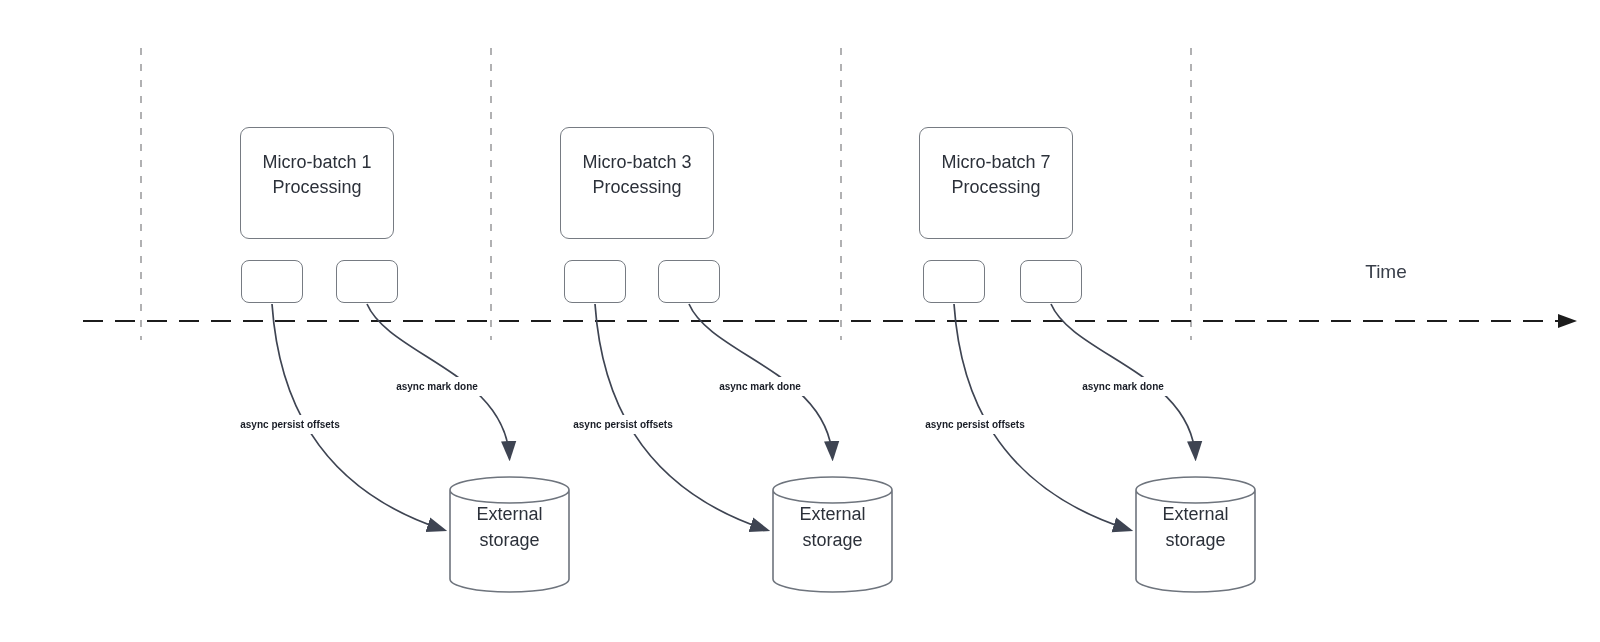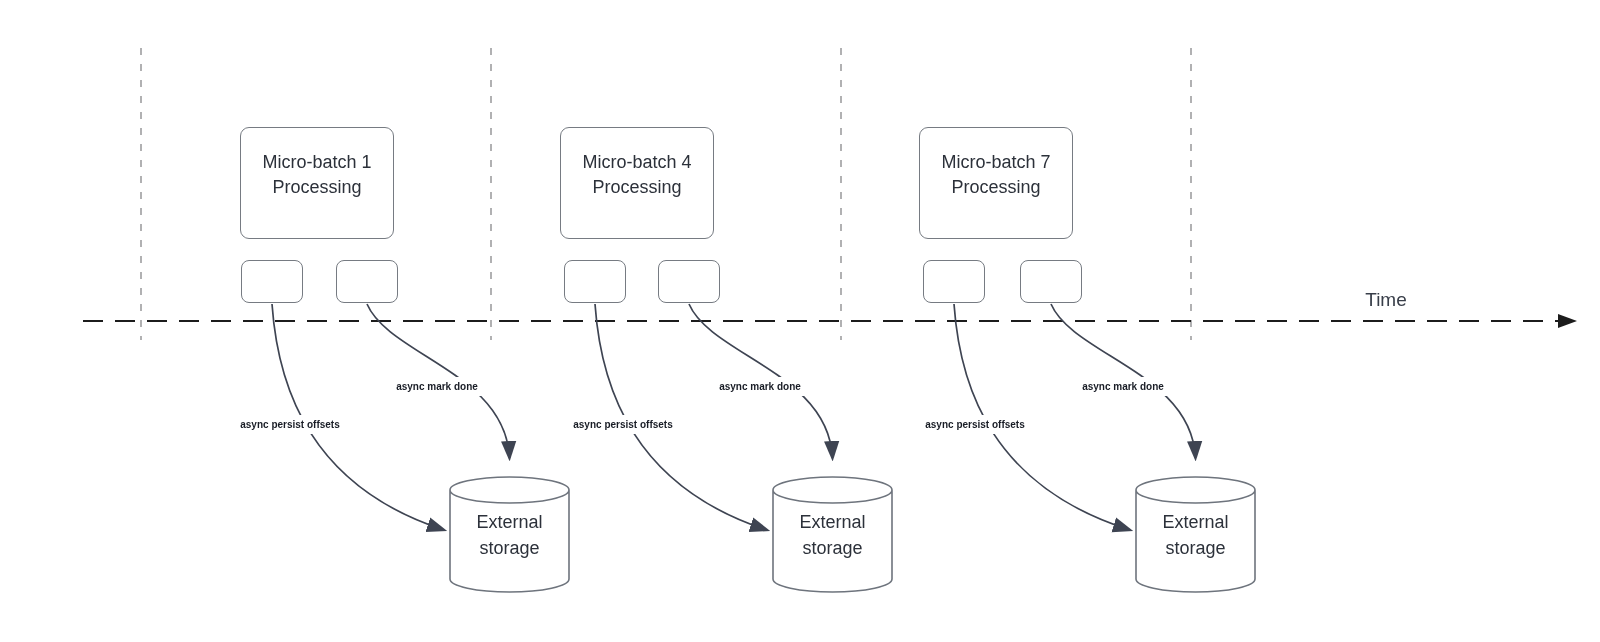--- a/index.html
+++ b/index.html
@@ -48,31 +48,29 @@
     background: #ffffff;
     line-height: 19px;
   }
   .storage-label {
     position: absolute;
     width: 119px;
     text-align: center;
     font-size: 18px;
     line-height: 26px;
     color: #2c313a;
-    margin-top: 8px;
   }
   .time-label {
     position: absolute;
     left: 1331px;
     top: 261px;
     width: 110px;
     text-align: center;
     font-size: 19px;
     color: #383e49;
-    margin-top: 28px;
   }
 </style>
 </head>
 <body>
 
 <div class="canvas">
   <svg id="layer" width="1600" height="642">
       <defs>
         <marker id="arr" viewBox="0 0 12 10" refX="10" refY="5" markerWidth="12" markerHeight="10" orient="auto-start-reverse">
           <path d="M0,0.5 L12,5 L0,9.5 Z" fill="#3e4452"></path>
@@ -106,21 +104,21 @@
       <div class="edge-label persist" style="left: 190px; top: 415px;">async persist offsets</div>
       <div class="edge-label mark" style="left: 337px; top: 377px;">async mark done</div>
       <div class="storage-label" style="left: 450px; top: 501px;">
         <div class="s1">External</div>
         <div class="s2">storage</div>
       </div>
     </div>
 
     <div class="batch">
       <div class="proc-box" style="left: 560px; top: 127px;">
-        <div class="t-title">Micro-batch 4</div>
+        <div class="t-title">Micro-batch 3</div>
         <div class="t-subtitle">Processing</div>
       </div>
       <div class="small-box a" style="left: 564px; top: 260px;"></div>
       <div class="small-box b" style="left: 658px; top: 260px;"></div>
       <div class="edge-label persist" style="left: 523px; top: 415px;">async persist offsets</div>
       <div class="edge-label mark" style="left: 660px; top: 377px;">async mark done</div>
       <div class="storage-label" style="left: 773px; top: 501px;">
         <div class="s1">External</div>
         <div class="s2">storage</div>
       </div>

